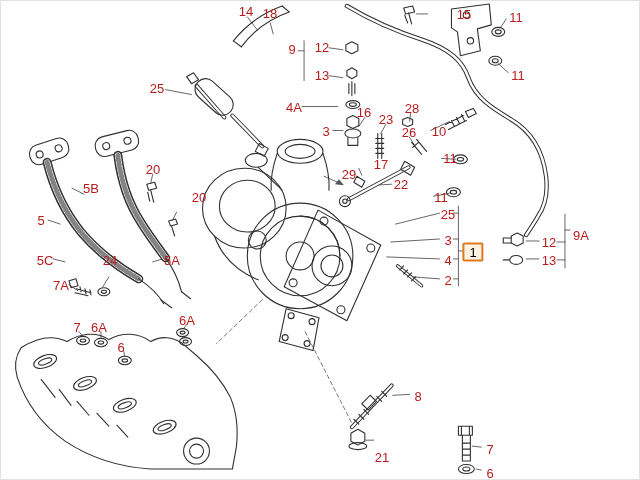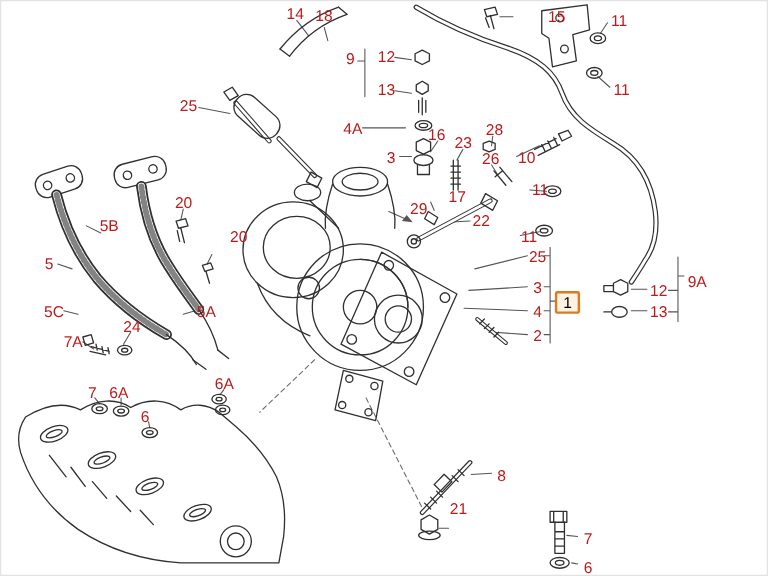--- a/index.html
+++ b/index.html
@@ -296,32 +296,32 @@
       <div class="part-label" style="left: 400px; top: 183px; --hl: #dd7a1c;">22</div>
       <div class="part-label" style="left: 449px; top: 157px; --hl: #dd7a1c;">11</div>
       <div class="part-label" style="left: 440px; top: 196px; --hl: #dd7a1c;">11</div>
       <div class="part-label" style="left: 152px; top: 168px; --hl: #dd7a1c;">20</div>
       <div class="part-label" style="left: 62px; top: 187px; margin-left: 28px; --hl: #dd7a1c;">5B</div>
       <div class="part-label" style="left: 176px; top: 196px; margin-left: 22px; --hl: #dd7a1c;">20</div>
       <div class="part-label" style="left: 40px; top: 219px; --hl: #dd7a1c;">5</div>
       <div class="part-label" style="left: 44px; top: 259px; --hl: #dd7a1c;">5C</div>
       <div class="part-label" style="left: 171px; top: 259px; --hl: #dd7a1c;">5A</div>
       <div class="part-label" style="left: 60px; top: 284px; --hl: #dd7a1c;">7A</div>
-      <div class="part-label" style="left: 109px; top: 271px; --hl: #dd7a1c;">24</div>
+      <div class="part-label" style="left: 109px; top: 259px; --hl: #dd7a1c;">24</div>
       <div class="part-label" style="left: 76px; top: 326px; --hl: #dd7a1c;">7</div>
       <div class="part-label" style="left: 98px; top: 326px; --hl: #dd7a1c;">6A</div>
       <div class="part-label" style="left: 120px; top: 346px; --hl: #dd7a1c;">6</div>
       <div class="part-label" style="left: 186px; top: 319px; --hl: #dd7a1c;">6A</div>
       <div class="part-label" style="left: 447px; top: 213px; --hl: #dd7a1c;">25</div>
       <div class="part-label" style="left: 447px; top: 239px; --hl: #dd7a1c;">3</div>
       <div class="part-label" style="left: 447px; top: 259px; --hl: #dd7a1c;">4</div>
       <div class="part-label highlighted" style="left: 472px; top: 251px; --hl: #dd7a1c;">1</div>
       <div class="part-label" style="left: 447px; top: 279px; --hl: #dd7a1c;">2</div>
       <div class="part-label" style="left: 580px; top: 234px; --hl: #dd7a1c;">9A</div>
       <div class="part-label" style="left: 548px; top: 241px; --hl: #dd7a1c;">12</div>
       <div class="part-label" style="left: 548px; top: 259px; --hl: #dd7a1c;">13</div>
       <div class="part-label" style="left: 417px; top: 395px; --hl: #dd7a1c;">8</div>
-      <div class="part-label" style="left: 381px; top: 423px; --hl: #dd7a1c;">21</div>
+      <div class="part-label" style="left: 381px; top: 456px; --hl: #dd7a1c;">21</div>
       <div class="part-label" style="left: 489px; top: 448px; --hl: #dd7a1c;">7</div>
       <div class="part-label" style="left: 489px; top: 472px; --hl: #dd7a1c;">6</div>
     </div>
 
 </div>
 
 </body></html>

